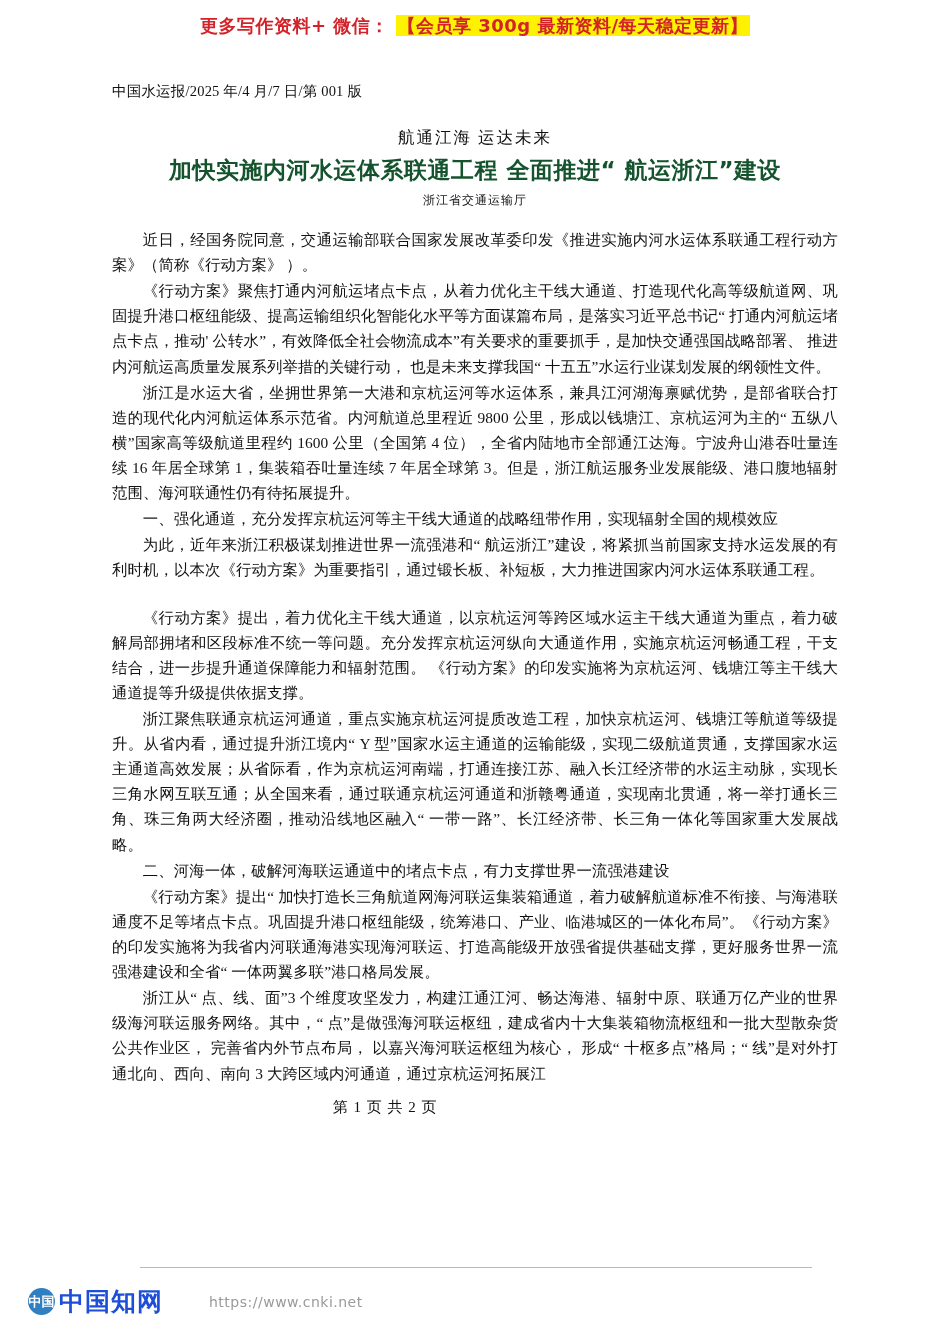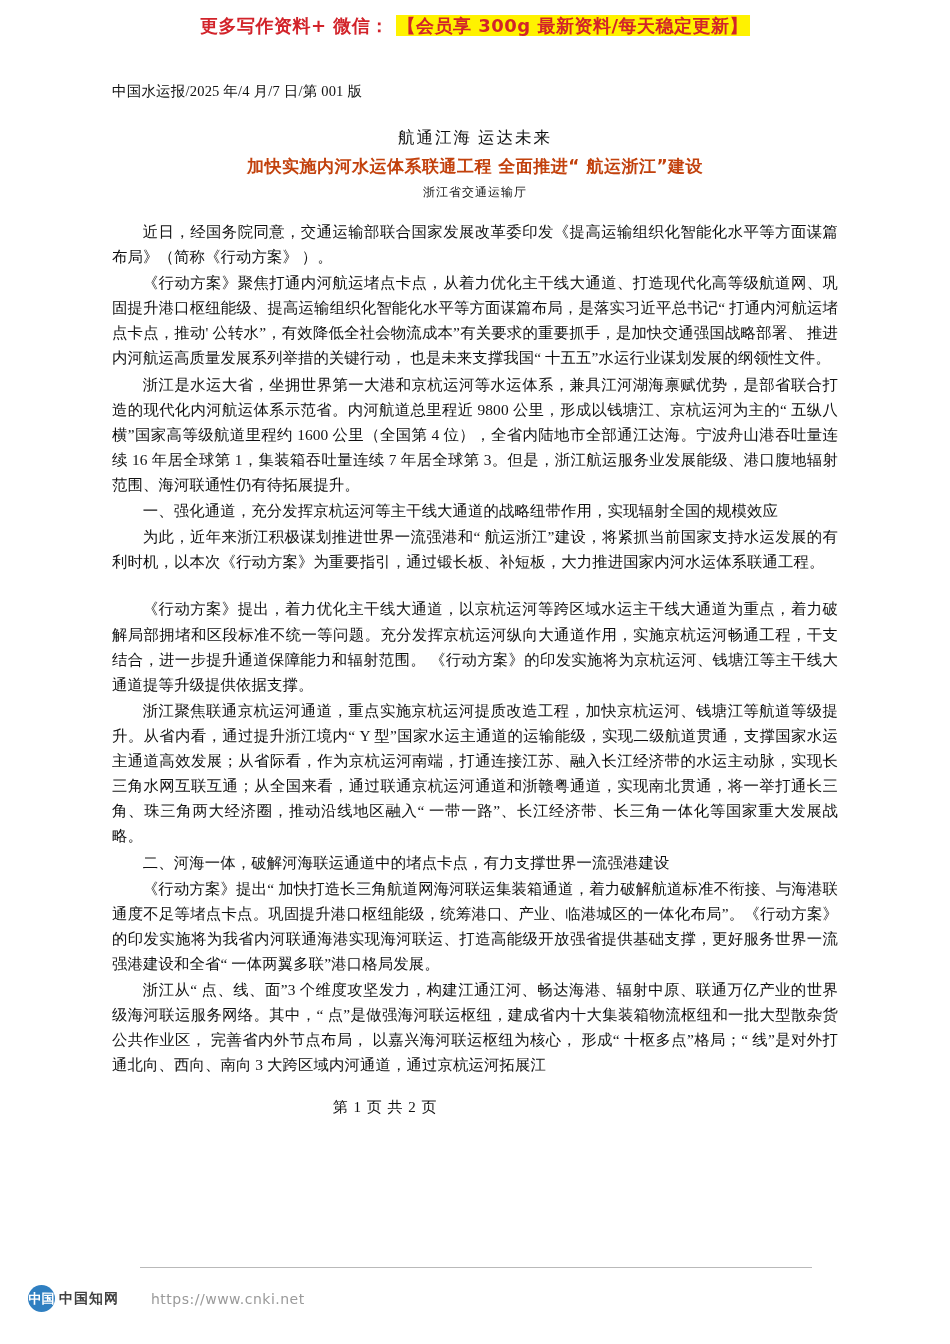--- a/index.html
+++ b/index.html
@@ -56,23 +56,23 @@
 
   .kicker {
     text-align: center;
     font-size: 16.5px;
     color: #111;
     letter-spacing: 2px;
     margin-bottom: 6px;
   }
   .main-title {
     text-align: center;
-    font-size: 17px;
-    font-weight: bold;
-    color: #c2410c;
+    font-size: 23px;
+    font-weight: bold;
+    color: #14532d;
     letter-spacing: 0.5px;
     line-height: 1.35;
     font-family: "DejaVu Sans", "Liberation Sans", sans-serif;
   }
   .byline {
     text-align: center;
     font-size: 12px;
     color: #111;
     margin-top: 6px;
     margin-bottom: 18px;
@@ -113,43 +113,43 @@
     width: 672px;
     height: 1px;
     background: #b9b9b9;
   }
   .cnki {
     position: absolute;
     left: 28px;
     top: 1285px;
     display: flex;
     align-items: center;
-    gap: 10px;
+    gap: 24px;
   }
   .cnki-logo {
     display: flex;
     align-items: center;
     gap: 4px;
   }
   .cnki-badge {
     width: 27px;
     height: 27px;
     border-radius: 50%;
     background: #2f7fc1;
     color: #fff;
     font-size: 13px;
     font-weight: bold;
     display: flex;
     align-items: center;
     justify-content: center;
     font-family: "DejaVu Sans", "Liberation Sans", sans-serif;
   }
   .cnki-name {
-    font-size: 14px;
-    color: #404040;
+    font-size: 25px;
+    color: #1d4ed8;
     font-weight: bold;
     letter-spacing: 1px;
   }
   .cnki-url {
     font-size: 14px;
     color: #9a9a9a;
     font-family: "DejaVu Sans", "Liberation Sans", sans-serif;
     letter-spacing: 0.5px;
     margin-left: 22px;
   }
@@ -165,21 +165,21 @@
   </div>
 
   <div class="doc">
 
     <div class="source-line">中国水运报/2025 年/4 月/7 日/第 001 版</div>
 
     <div class="kicker">航通江海  运达未来</div>
     <div class="main-title">加快实施内河水运体系联通工程  全面推进“ 航运浙江”建设</div>
     <div class="byline">浙江省交通运输厅</div>
 
-    <p class="para">近日，经国务院同意，交通运输部联合国家发展改革委印发《提高运输组织化智能化水平等方面谋篇布局》（简称《行动方案》 ）。</p>
+    <p class="para">近日，经国务院同意，交通运输部联合国家发展改革委印发《推进实施内河水运体系联通工程行动方案》（简称《行动方案》 ）。</p>
     <p class="para">《行动方案》聚焦打通内河航运堵点卡点，从着力优化主干线大通道、打造现代化高等级航道网、巩固提升港口枢纽能级、提高运输组织化智能化水平等方面谋篇布局，是落实习近平总书记“ 打通内河航运堵点卡点，推动' 公转水”，有效降低全社会物流成本”有关要求的重要抓手，是加快交通强国战略部署、 推进内河航运高质量发展系列举措的关键行动， 也是未来支撑我国“ 十五五”水运行业谋划发展的纲领性文件。</p>
     <p class="para">浙江是水运大省，坐拥世界第一大港和京杭运河等水运体系，兼具江河湖海禀赋优势，是部省联合打造的现代化内河航运体系示范省。内河航道总里程近 9800 公里，形成以钱塘江、京杭运河为主的“ 五纵八横”国家高等级航道里程约 1600 公里（全国第 4 位），全省内陆地市全部通江达海。宁波舟山港吞吐量连续 16 年居全球第 1，集装箱吞吐量连续 7 年居全球第 3。但是，浙江航运服务业发展能级、港口腹地辐射范围、海河联通性仍有待拓展提升。</p>
     <p class="para">一、强化通道，充分发挥京杭运河等主干线大通道的战略纽带作用，实现辐射全国的规模效应</p>
     <p class="para">为此，近年来浙江积极谋划推进世界一流强港和“ 航运浙江”建设，将紧抓当前国家支持水运发展的有利时机，以本次《行动方案》为重要指引，通过锻长板、补短板，大力推进国家内河水运体系联通工程。</p>
     <div class="spacer-line"></div>
     <p class="para">《行动方案》提出，着力优化主干线大通道，以京杭运河等跨区域水运主干线大通道为重点，着力破解局部拥堵和区段标准不统一等问题。充分发挥京杭运河纵向大通道作用，实施京杭运河畅通工程，干支结合，进一步提升通道保障能力和辐射范围。 《行动方案》的印发实施将为京杭运河、钱塘江等主干线大通道提等升级提供依据支撑。</p>
     <p class="para">浙江聚焦联通京杭运河通道，重点实施京杭运河提质改造工程，加快京杭运河、钱塘江等航道等级提升。从省内看，通过提升浙江境内“ Y 型”国家水运主通道的运输能级，实现二级航道贯通，支撑国家水运主通道高效发展；从省际看，作为京杭运河南端，打通连接江苏、融入长江经济带的水运主动脉，实现长三角水网互联互通；从全国来看，通过联通京杭运河通道和浙赣粤通道，实现南北贯通，将一举打通长三角、珠三角两大经济圈，推动沿线地区融入“ 一带一路”、长江经济带、长三角一体化等国家重大发展战略。</p>
     <p class="para">二、河海一体，破解河海联运通道中的堵点卡点，有力支撑世界一流强港建设</p>
     <p class="para">《行动方案》提出“ 加快打造长三角航道网海河联运集装箱通道，着力破解航道标准不衔接、与海港联通度不足等堵点卡点。巩固提升港口枢纽能级，统筹港口、产业、临港城区的一体化布局”。《行动方案》的印发实施将为我省内河联通海港实现海河联运、打造高能级开放强省提供基础支撑，更好服务世界一流强港建设和全省“ 一体两翼多联”港口格局发展。</p>
     <p class="para">浙江从“ 点、线、面”3 个维度攻坚发力，构建江通江河、畅达海港、辐射中原、联通万亿产业的世界级海河联运服务网络。其中，“ 点”是做强海河联运枢纽，建成省内十大集装箱物流枢纽和一批大型散杂货公共作业区， 完善省内外节点布局， 以嘉兴海河联运枢纽为核心， 形成“ 十枢多点”格局；“ 线”是对外打通北向、西向、南向 3 大跨区域内河通道，通过京杭运河拓展江</p>

